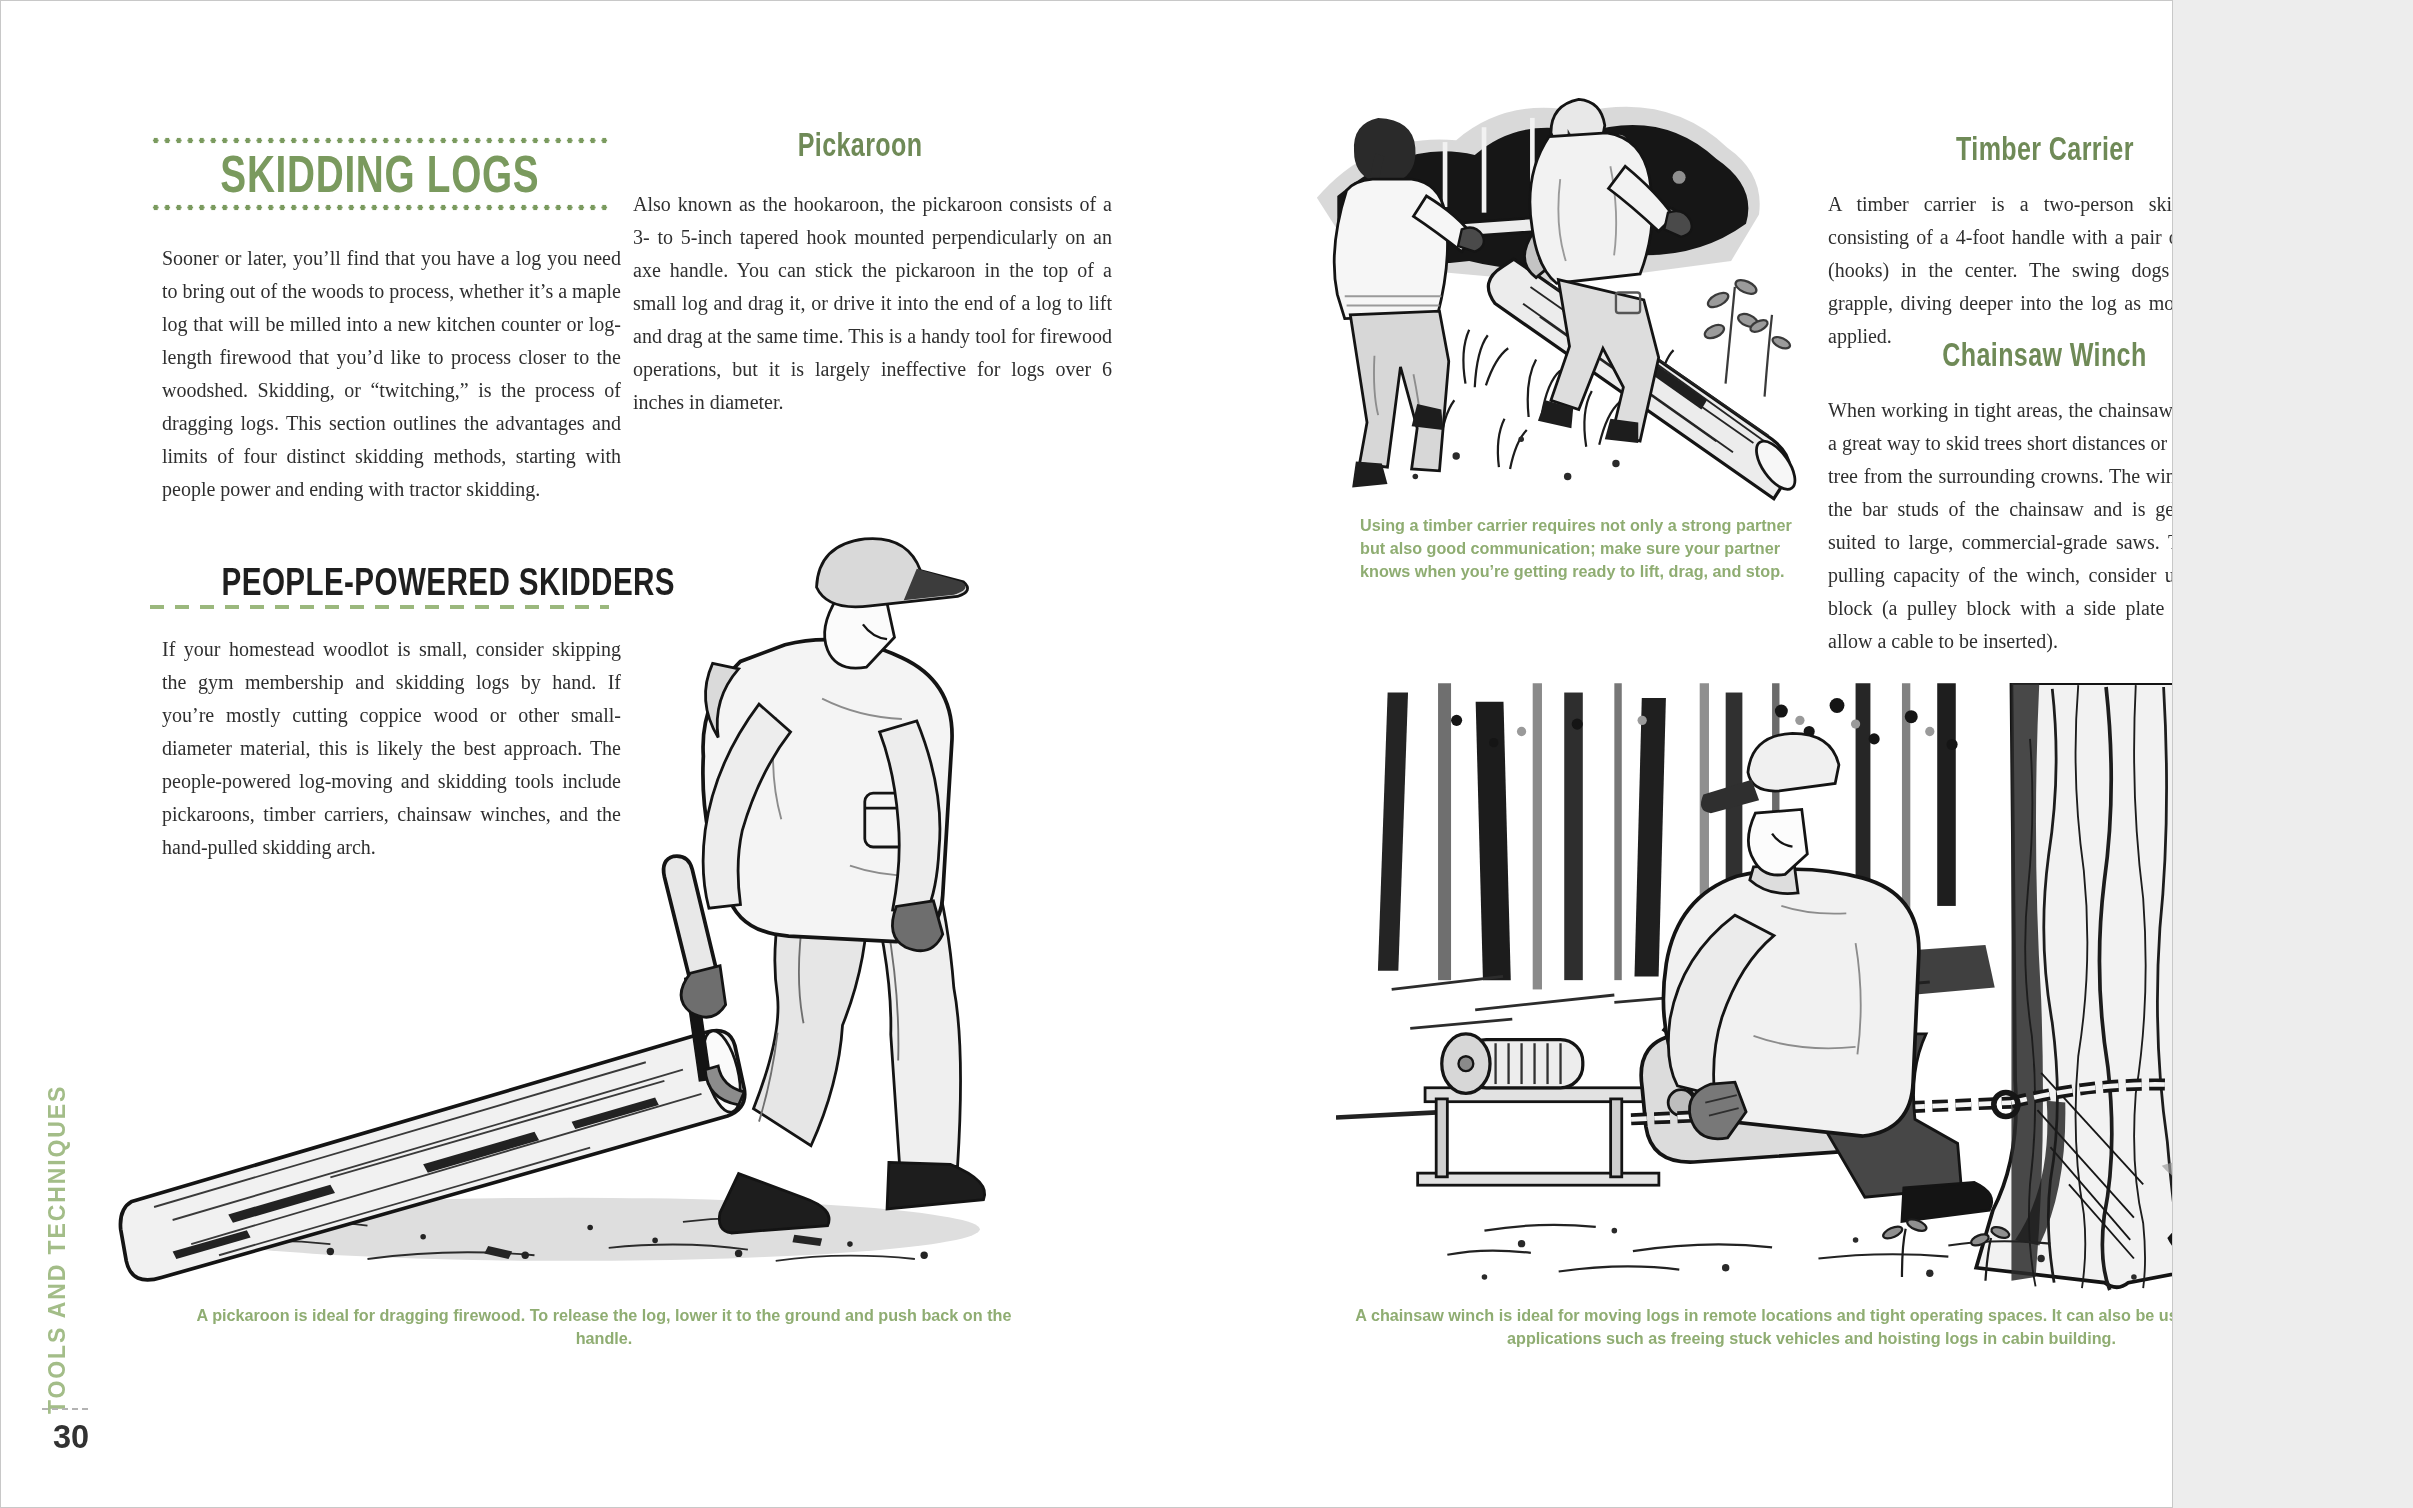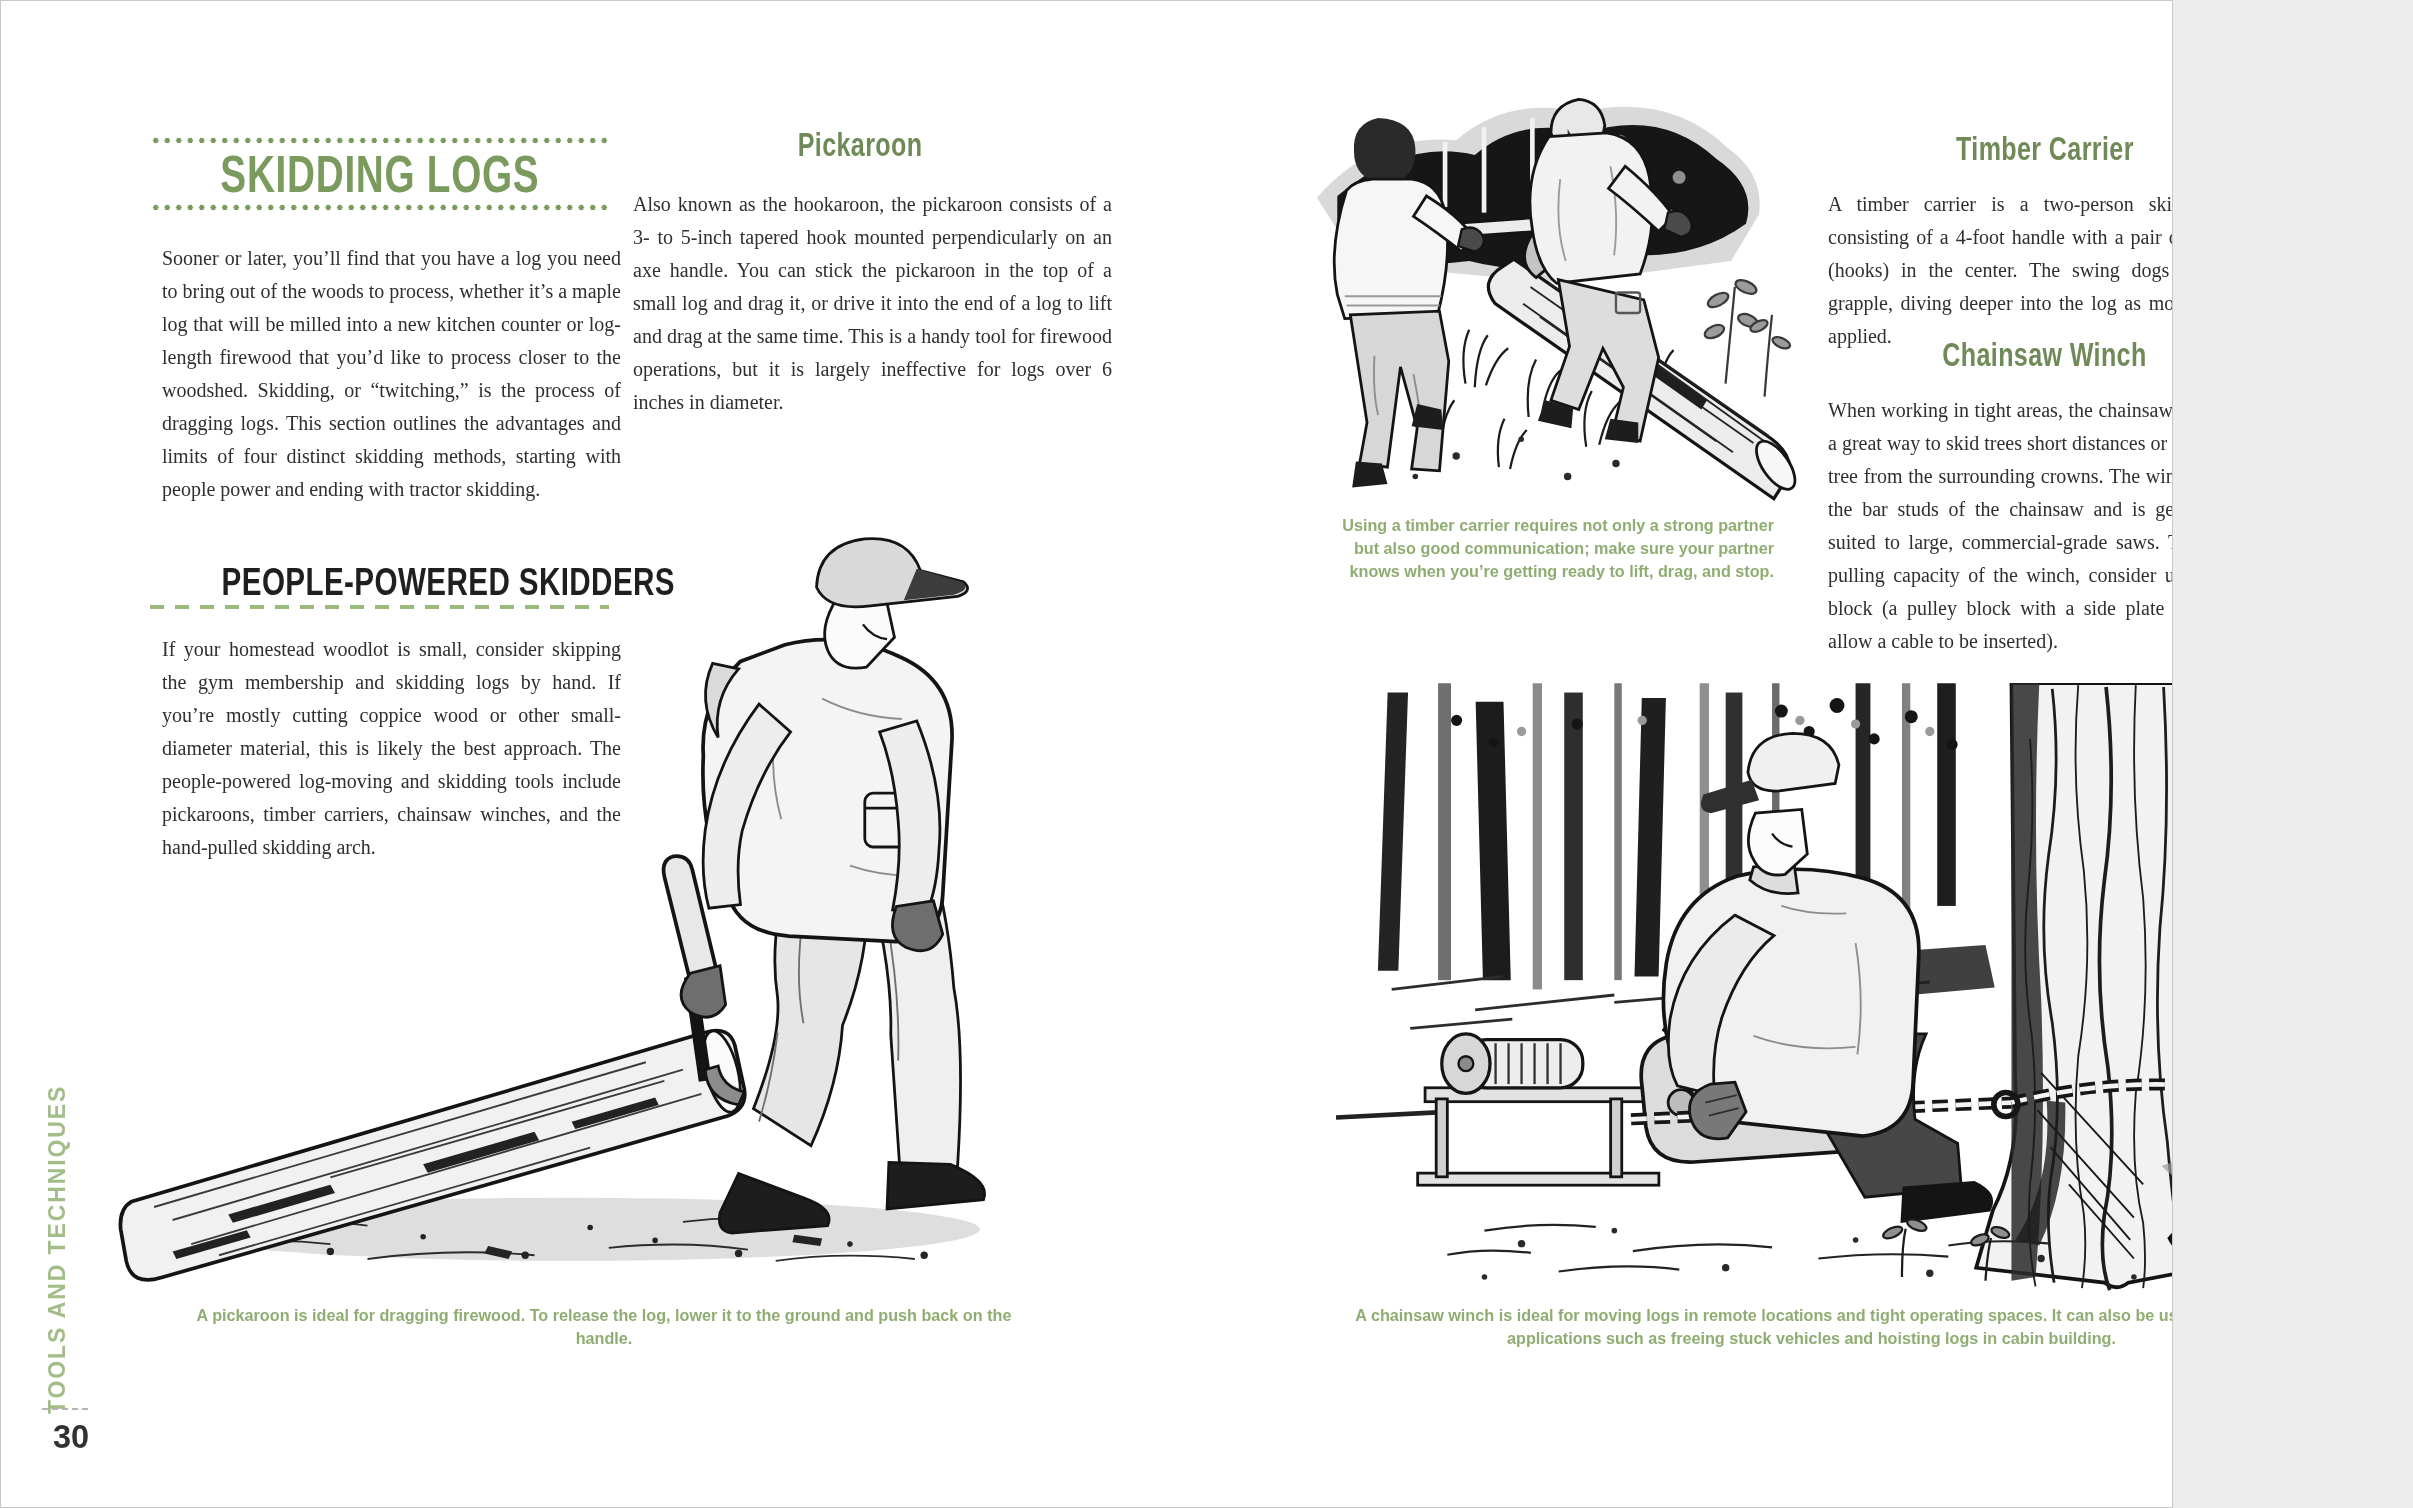--- a/index.html
+++ b/index.html
@@ -251,21 +251,21 @@
         <ellipse cx="492" cy="226" rx="12" ry="6" transform="rotate(24 492 226)"></ellipse>
         <ellipse cx="458" cy="274" rx="11" ry="6" transform="rotate(-24 458 274)"></ellipse>
         <ellipse cx="494" cy="262" rx="11" ry="6" transform="rotate(22 494 262)"></ellipse>
         <path d="M512 344 q4 -52 8 -88" fill="none"></path>
         <ellipse cx="506" cy="268" rx="10" ry="5" transform="rotate(-26 506 268)"></ellipse>
         <ellipse cx="530" cy="286" rx="10" ry="5" transform="rotate(24 530 286)"></ellipse>
       </g>
     </svg>
   </figure>
 
-  <p class="abs caption" style="left:1326px; top:513px; width:447px;text-align:right;">Using a timber carrier requires not only a strong partner but also good communication; make sure your partner knows when you’re getting ready to lift, drag, and stop.</p>
+  <p class="abs caption" style="left:1359px; top:513px; width:447px;">Using a timber carrier requires not only a strong partner but also good communication; make sure your partner knows when you’re getting ready to lift, drag, and stop.</p>
 
   <h3 class="abs heading-center greenhead" style="left:1815px; top:130px; width:457px;"><span class="cond">Timber Carrier</span></h3>
   <p class="abs body-text" style="left:1815px; top:175px; width:457px;">A timber carrier is a two-person skidding device consisting of a 4-foot handle with a pair of swing dogs (hooks) in the center. The swing dogs work like a grapple, diving deeper into the log as more pressure is applied.</p>
 
   <h3 class="abs heading-center greenhead" style="left:1815px; top:336px; width:457px;"><span class="cond">Chainsaw Winch</span></h3>
   <p class="abs body-text" style="left:1815px; top:381px; width:457px;">When working in tight areas, the chainsaw winch can be a great way to skid trees short distances or to free a stuck tree from the surrounding crowns. The winch mounts on the bar studs of the chainsaw and is generally better suited to large, commercial-grade saws. To double the pulling capacity of the winch, consider using a snatch block (a pulley block with a side plate that opens to allow a cable to be inserted).</p>
 
   <figure class="abs" style="left:1335px; top:682px; width:951px; height:611px;" aria-label="Ink drawing of a person kneeling beside a chainsaw winch whose chain is anchored around a large tree trunk">
     <svg viewBox="0 0 1025 658" preserveAspectRatio="xMidYMid meet" aria-hidden="true">
 

